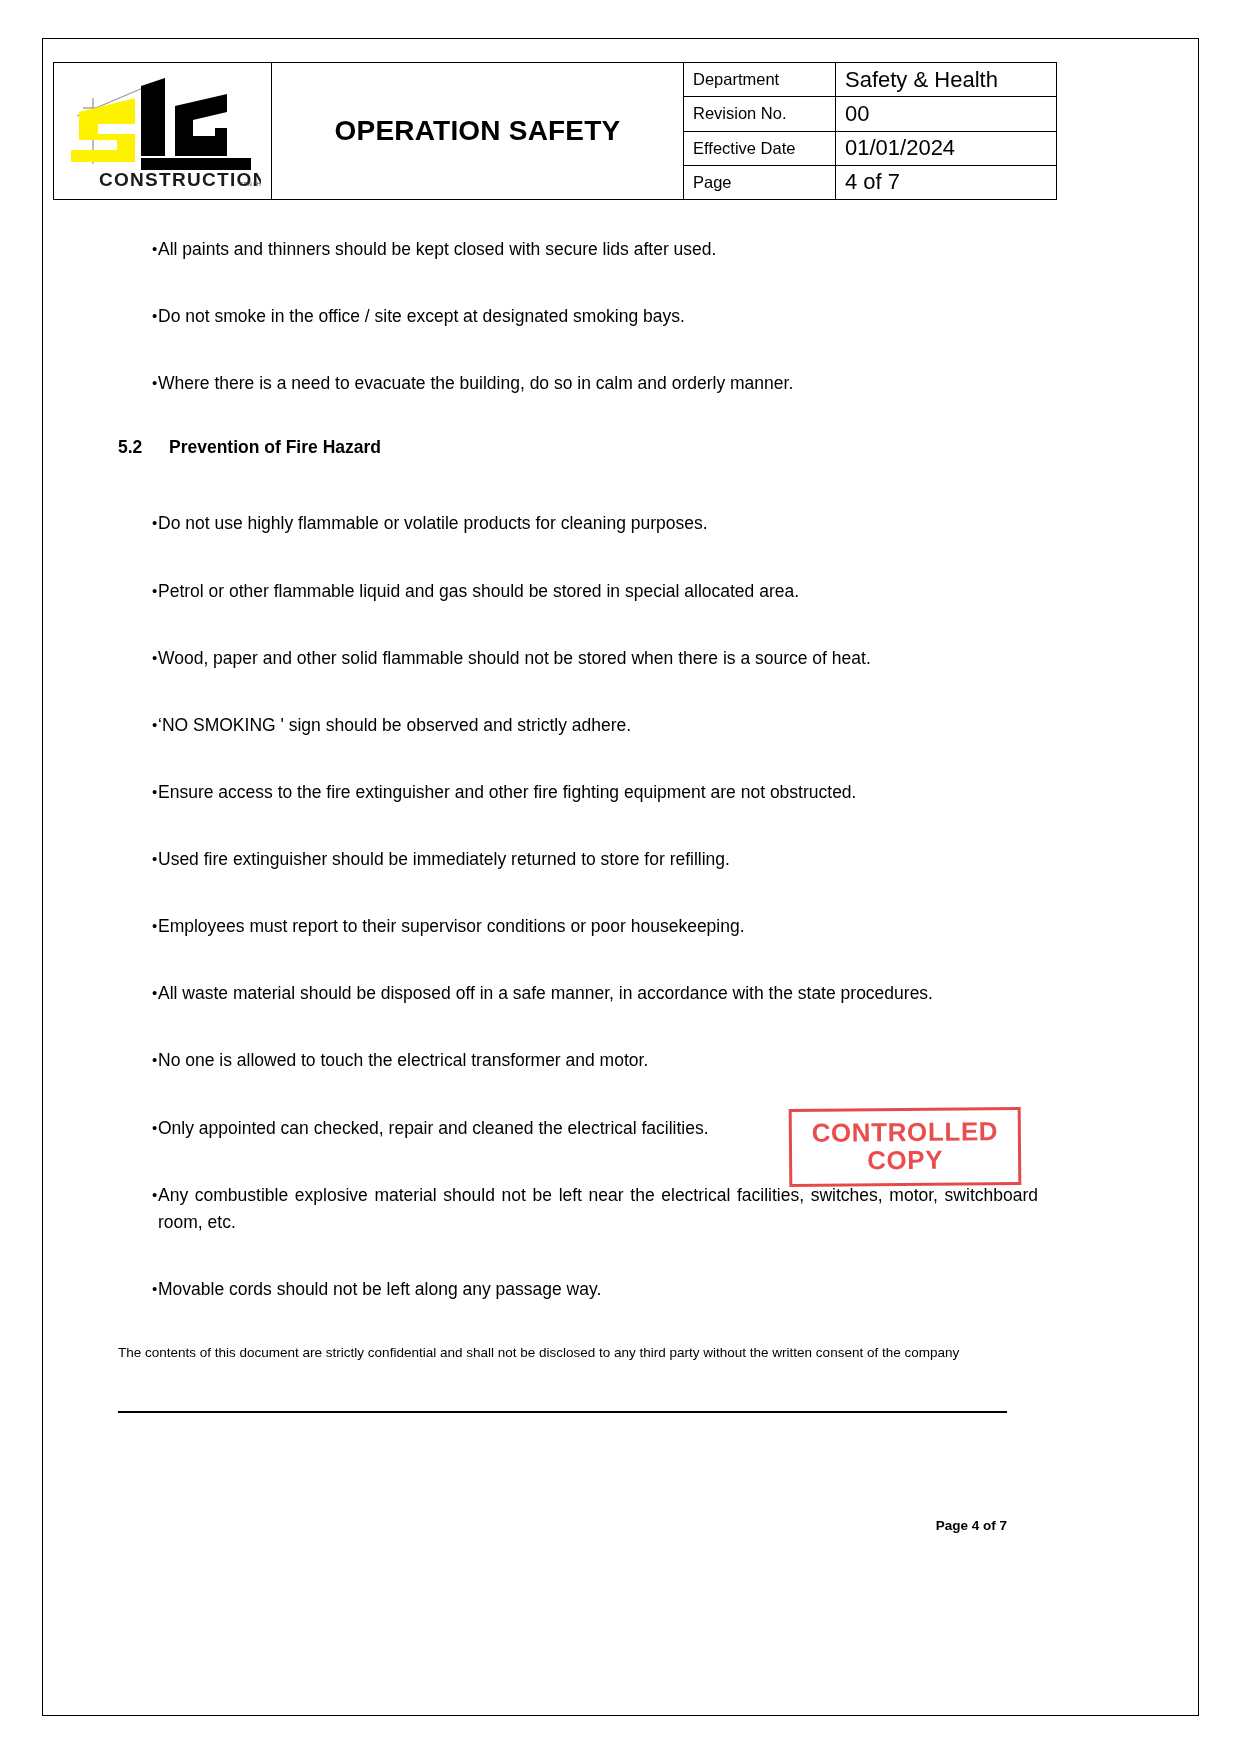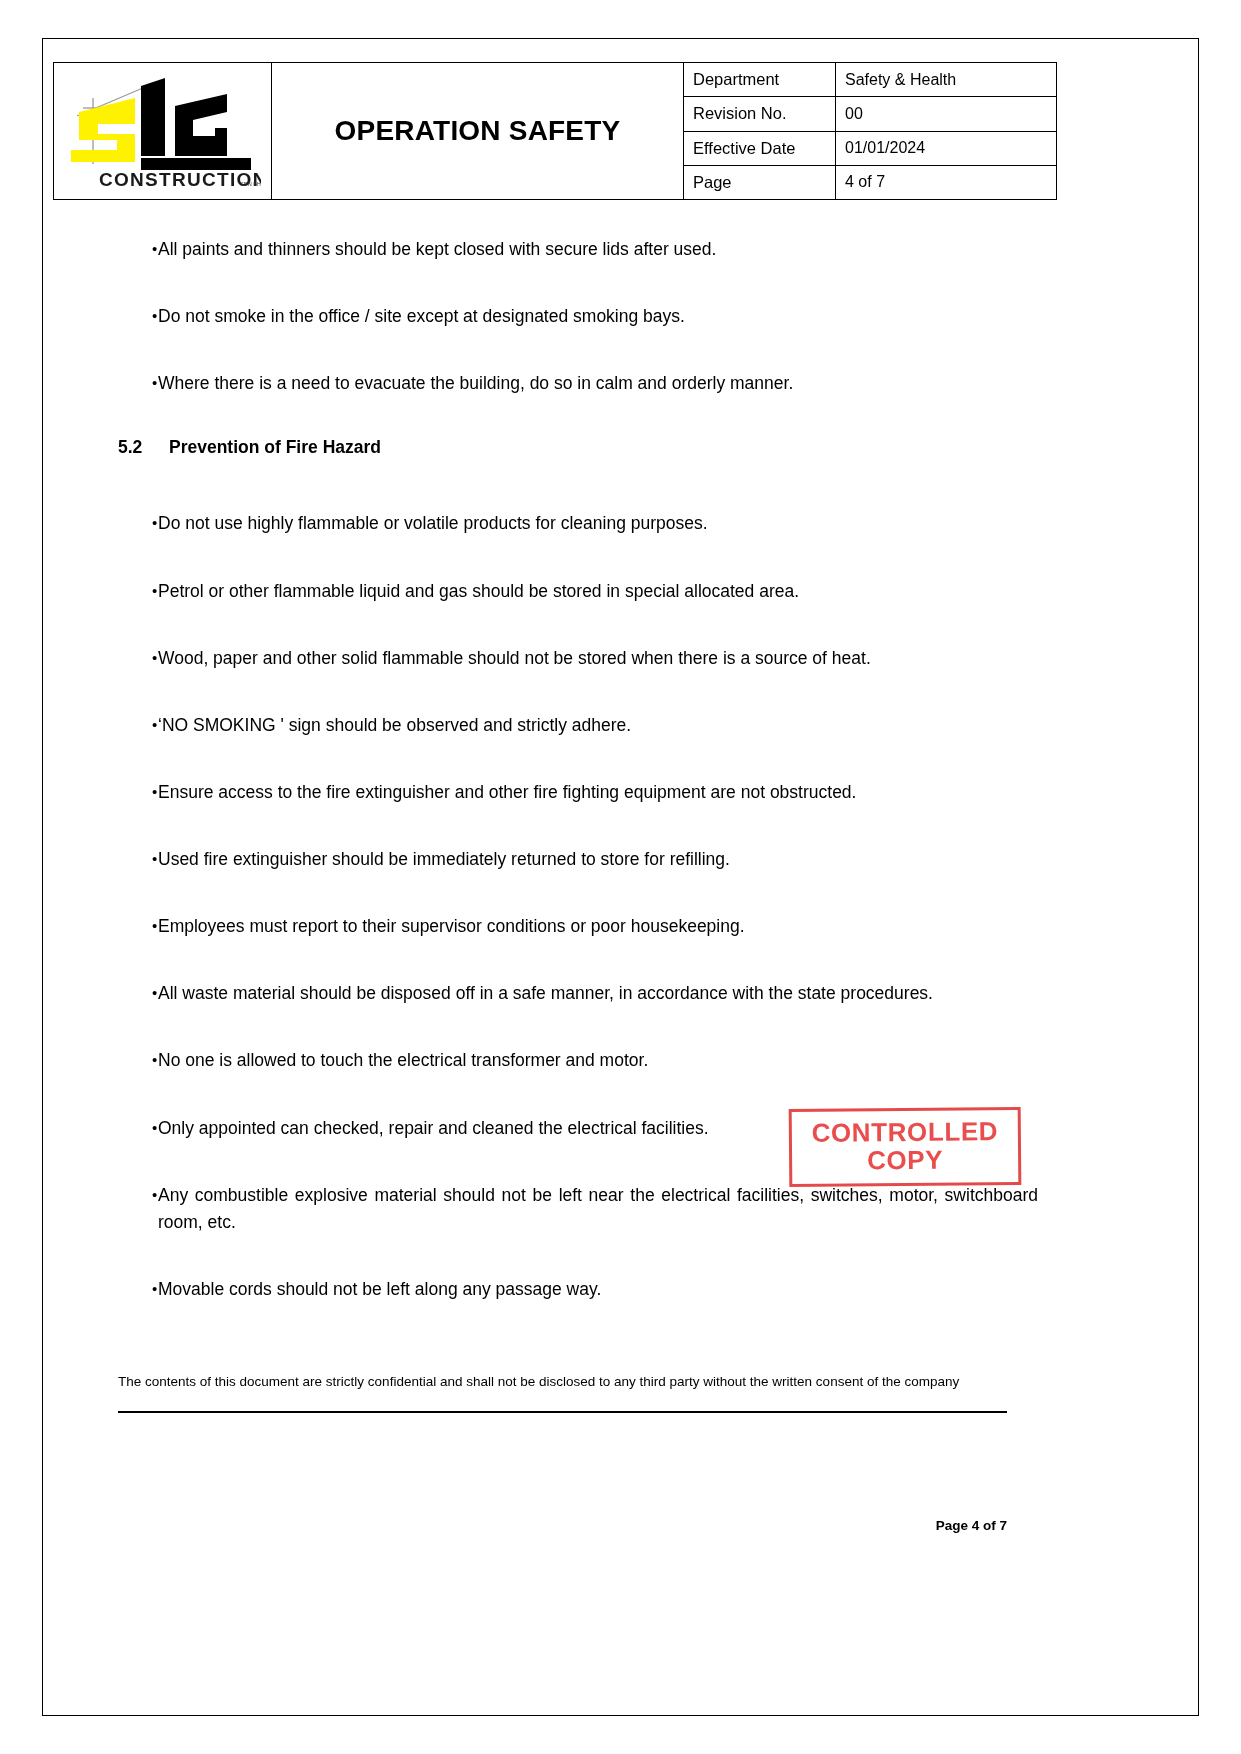--- a/index.html
+++ b/index.html
@@ -88,21 +88,21 @@
     box-sizing: border-box;
     font-size: 16.5px;
     font-weight: normal;
     display: flex;
     align-items: center;
     padding-left: 9px;
   }
   .meta-val {
     flex: 1;
     box-sizing: border-box;
-    font-size: 16px;
+    font-size: 22px;
     display: flex;
     align-items: center;
     padding-left: 9px;
     white-space: nowrap;
   }
   
   .content {
     position: absolute;
     left: 118px;
     top: 236px;
@@ -168,21 +168,21 @@
     position: absolute;
     left: 118px;
     top: 1411px;
     width: 889px;
     height: 0;
     border-top: 2.2px solid #000000;
   }
   .footer-text {
     position: absolute;
     left: 118px;
-    top: 1373px;
+    top: 1344px;
     width: 890px;
     font-size: 13.5px;
     line-height: 1.35;
   }
   .footer-page {
     position: absolute;
     left: 118px;
     top: 1478px;
     width: 889px;
     text-align: right;

